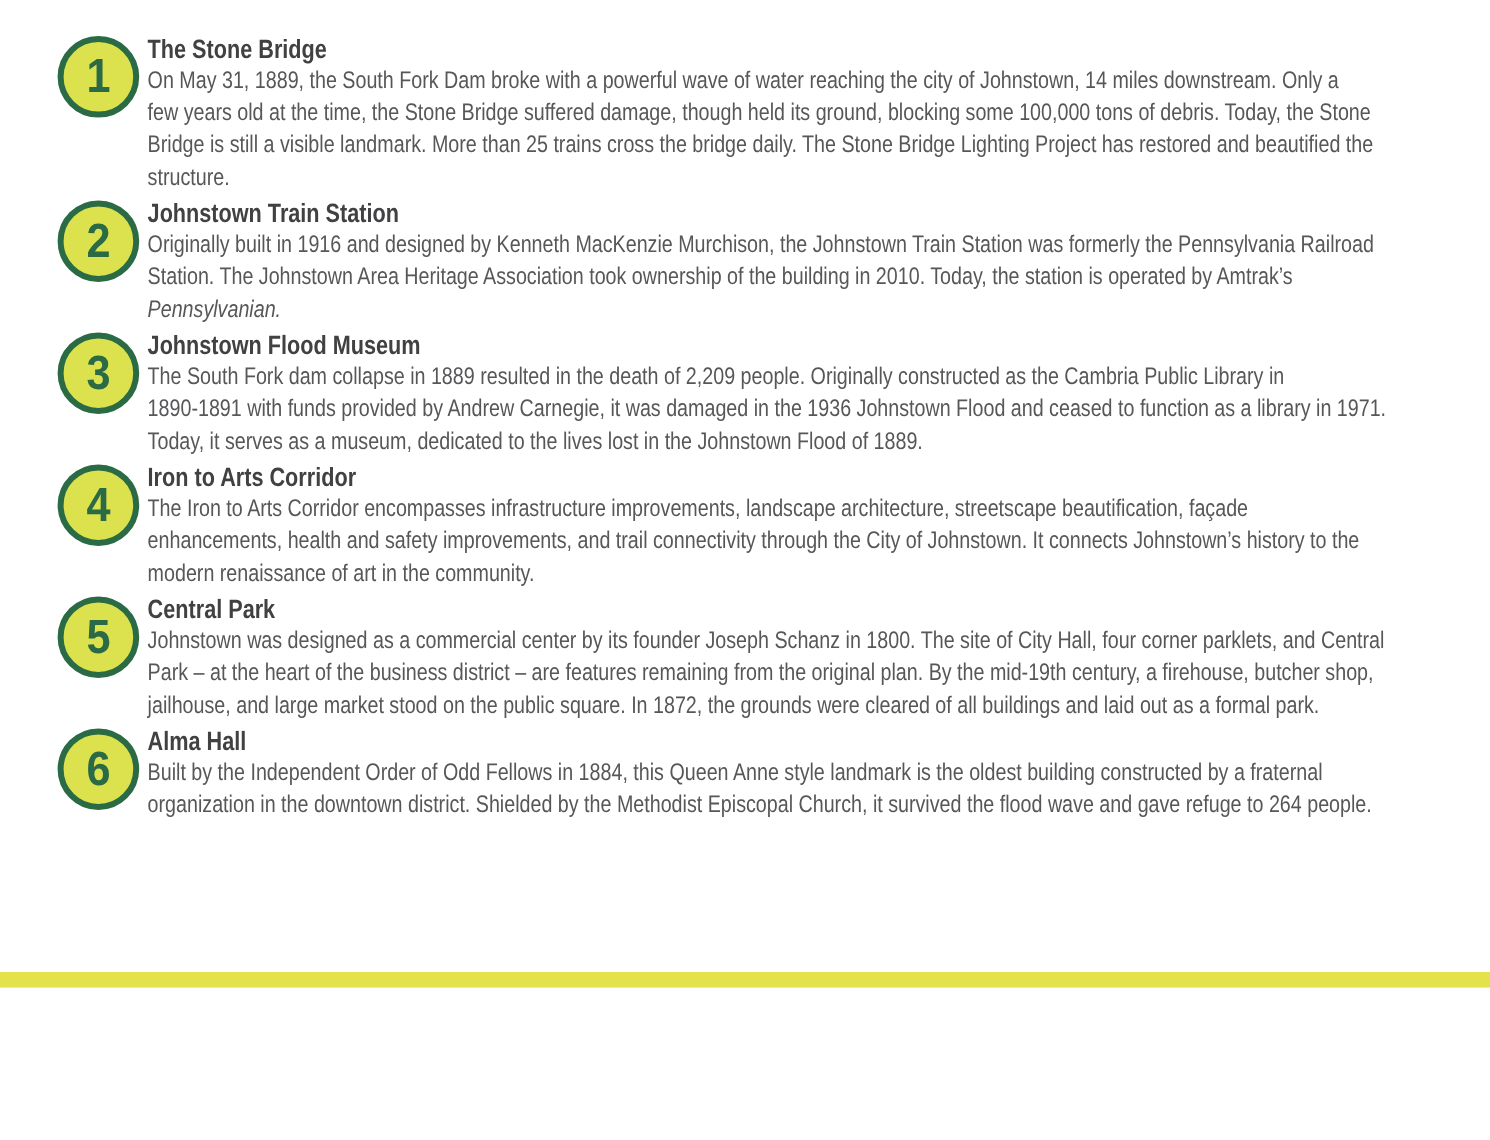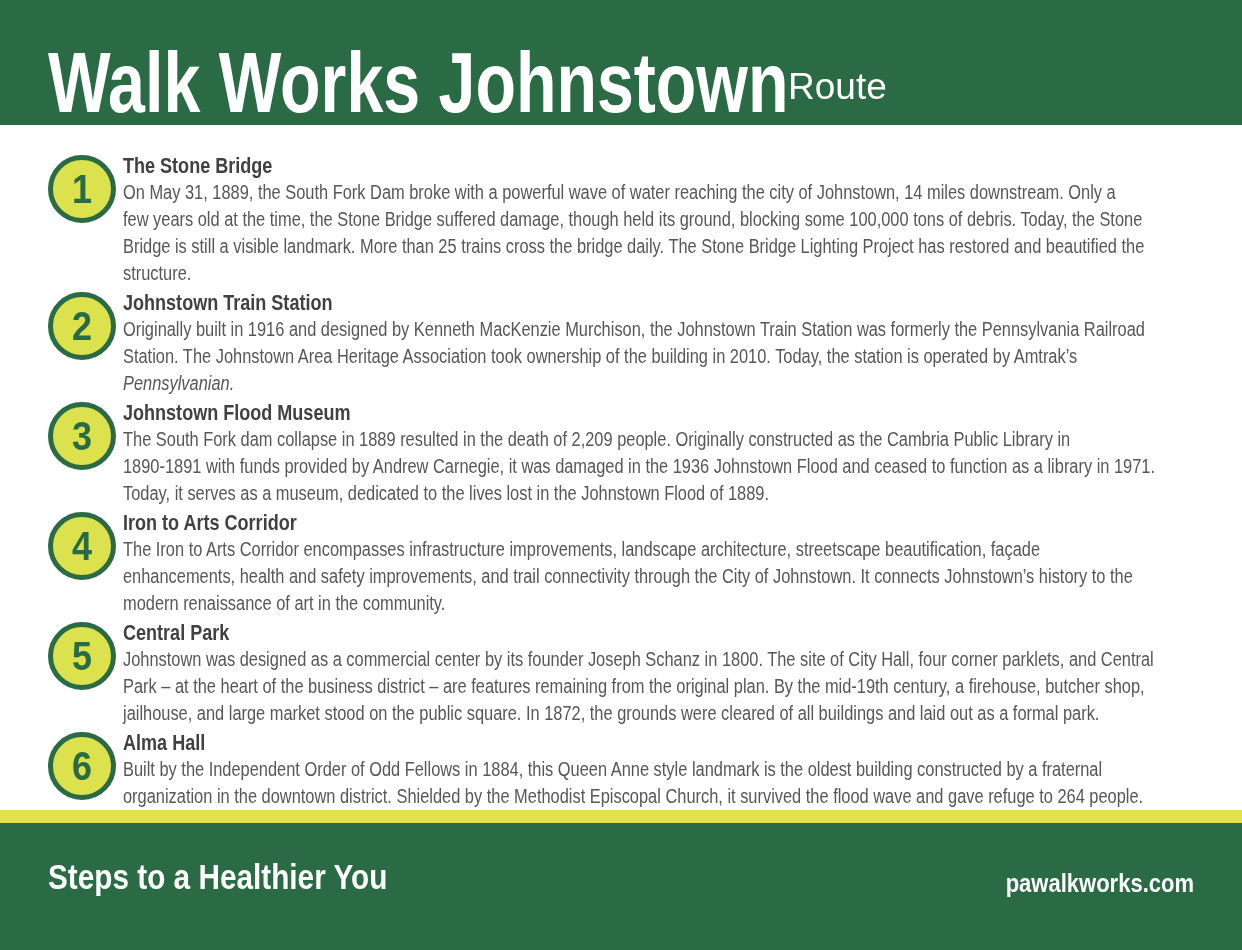--- a/index.html
+++ b/index.html
@@ -133,24 +133,20 @@
     white-space: nowrap;
     transform: scaleX(0.88);
     transform-origin: right top;
   }
 </style>
 </head>
 <body>
 
 <div class="page">
 
-  <div class="header">
-    <h1>Walk Works Johnstown</h1>
-    <div class="route">Route</div>
-  </div>
 
   <div class="main">
   <div class="item">
     <div class="num-col">
       <div class="num-circle">
         <span>1</span>
       </div>
     </div>
     <div class="item-text">
       <h2>The Stone Bridge</h2>
@@ -238,18 +234,14 @@
       <div class="body">
             <div class="line">Built by the Independent Order of Odd Fellows in 1884, this Queen Anne style landmark is the oldest building constructed by a fraternal</div>
             <div class="line">organization in the downtown district. Shielded by the Methodist Episcopal Church, it survived the flood wave and gave refuge to 264 people.</div>
           </div>
     </div>
   </div>
 </div>
 
   <div class="stripe"></div>
 
-  <div class="footer">
-    <div class="tagline">Steps to a Healthier You</div>
-    <div class="website">pawalkworks.com</div>
-  </div>
 
 </div>
 
 </body></html>

